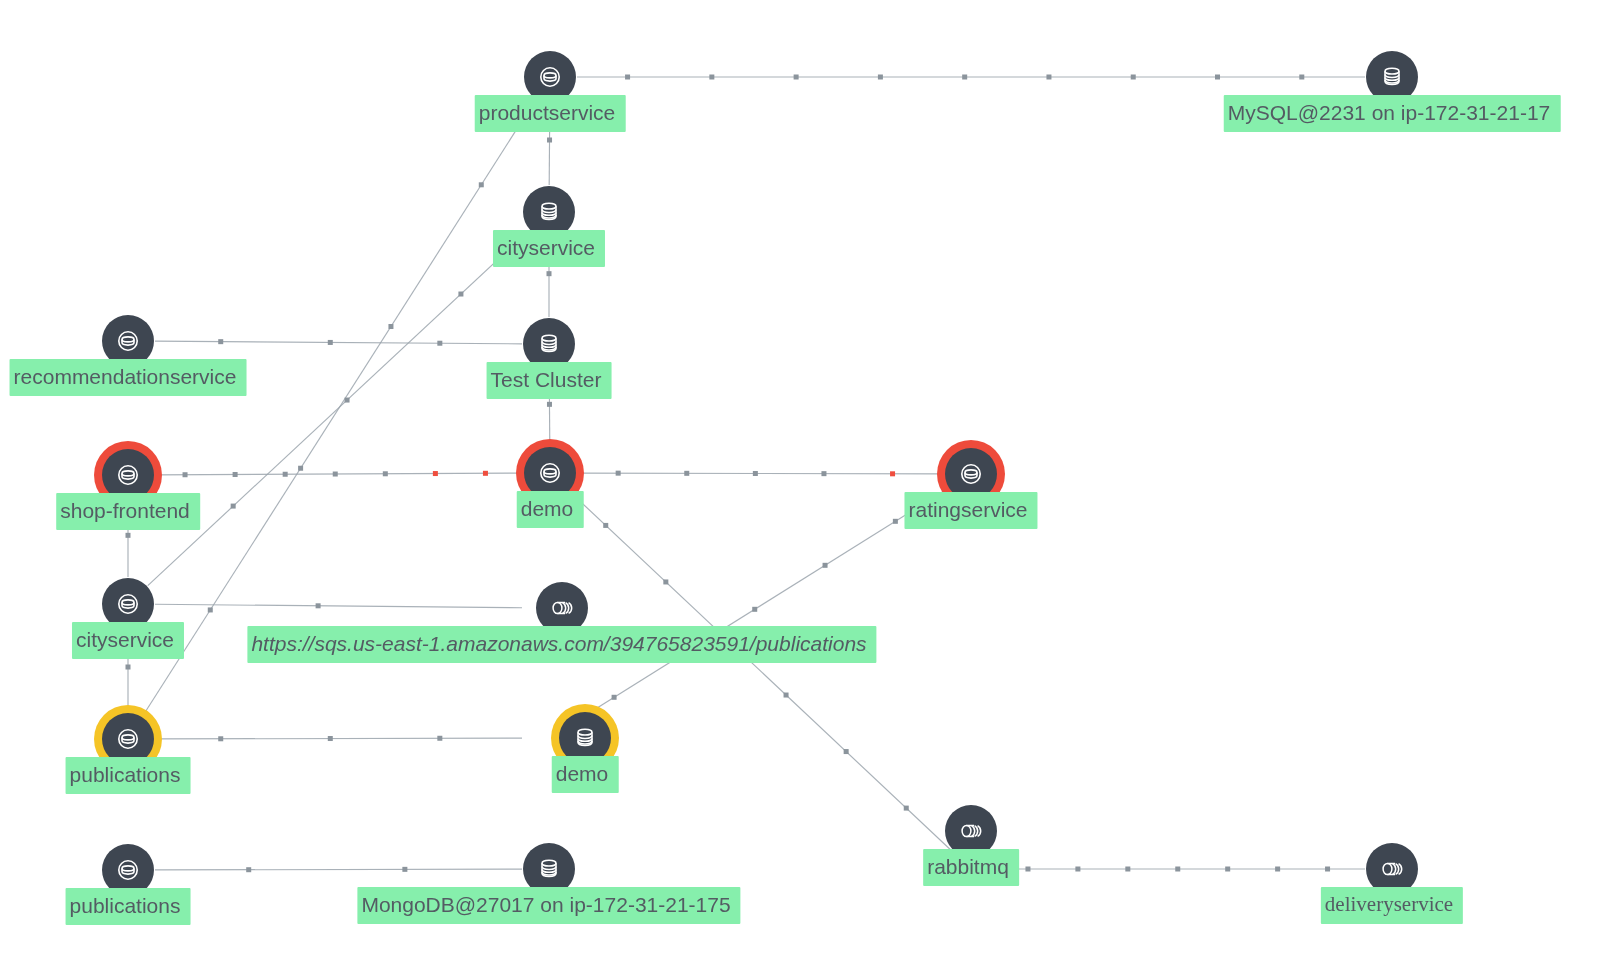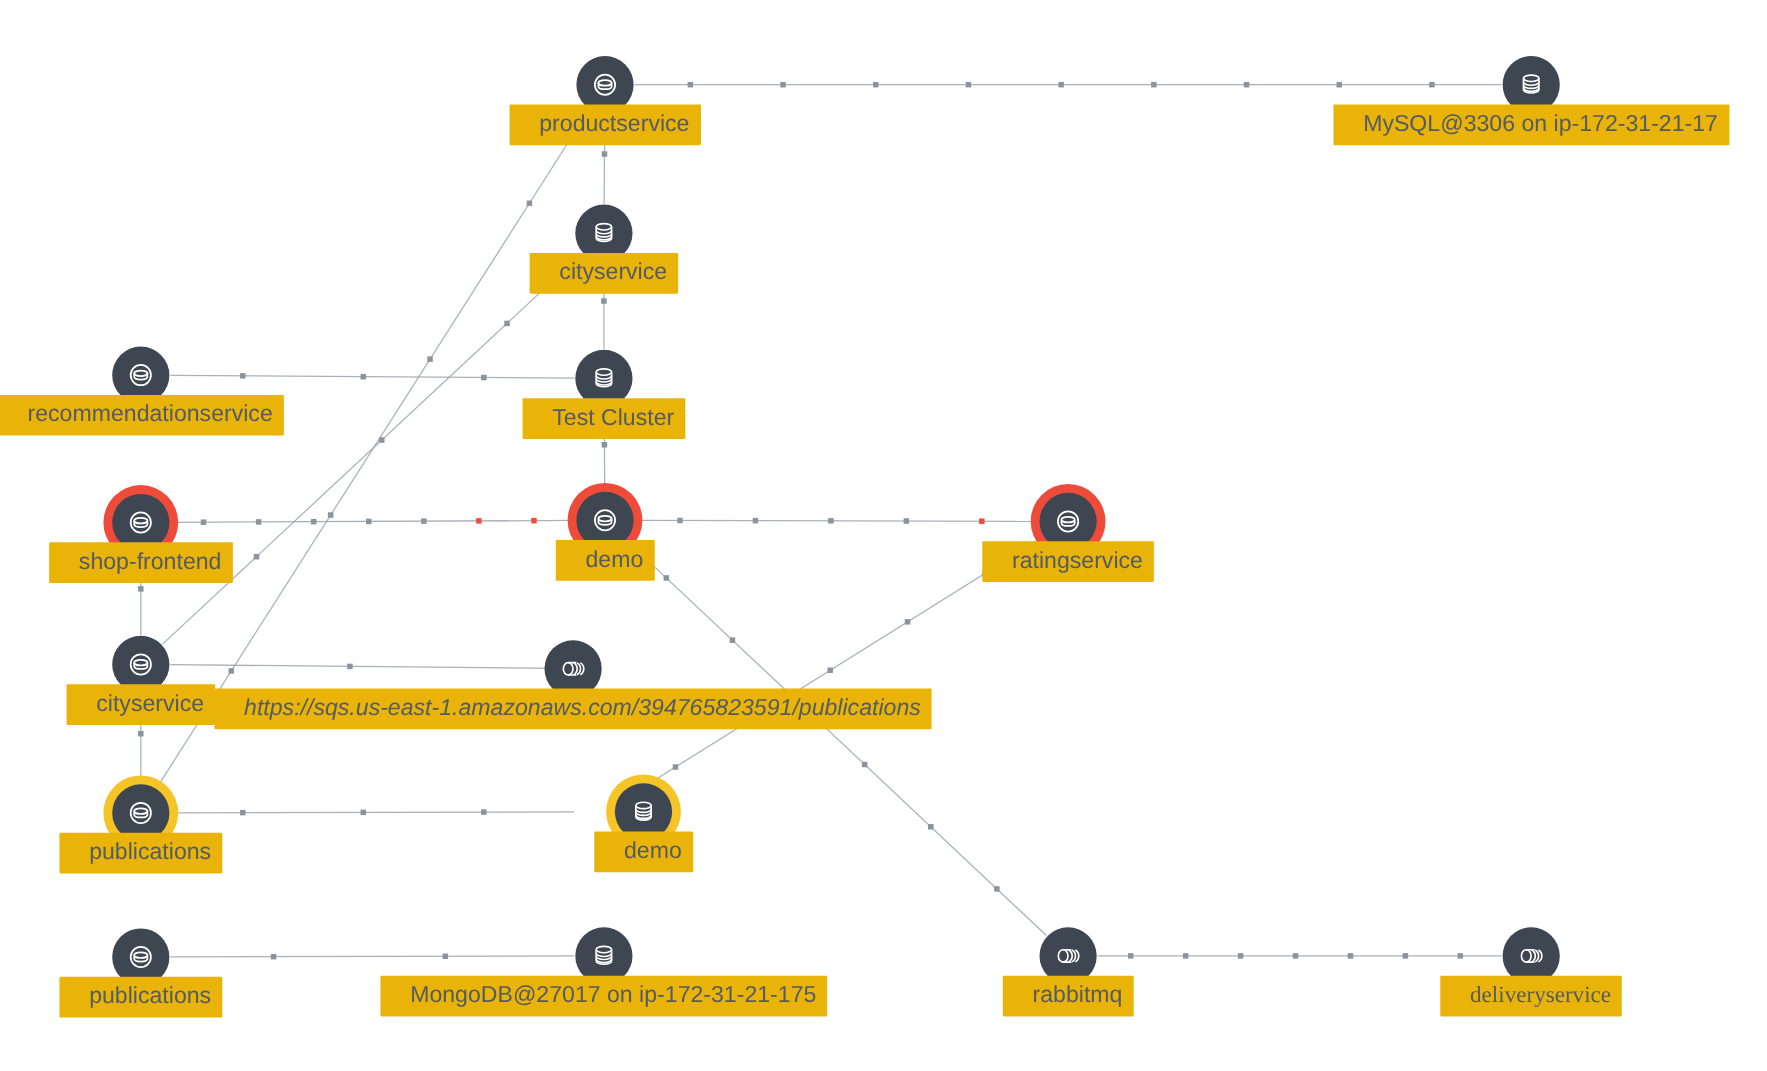--- a/index.html
+++ b/index.html
@@ -60,25 +60,25 @@
   .node.ring-yellow .node-circle {
     box-shadow: 0 0 0 8px #f5c426;
     background: #3e4651;
   }
   .node-icon svg { display: block; }
   .node-label {
     position: absolute;
     top: 44px;
     left: 50%;
     transform: translateX(-50%);
-    background: #eab308;
+    background: #86efac;
     color: #545b63;
     font-size: 21px;
     line-height: 1;
-    padding: 7px 10px 9px 27px;
+    padding: 7px 10px 9px 4px;
     white-space: nowrap;
     border-radius: 1px;
   }
 </style>
 </head>
 <body>
 
 <div id="canvas">
 
   <svg id="edge-layer" viewBox="0 0 1606 974" width="1606" height="974">
@@ -183,21 +183,21 @@
               <g fill="none" stroke="#ffffff" stroke-width="1.5">
                 <ellipse cx="13" cy="7.2" rx="7" ry="2.9"></ellipse>
                 <path d="M6 7.2 V17.6 C6 19.2 9.1 20.5 13 20.5 C16.9 20.5 20 19.2 20 17.6 V7.2"></path>
                 <path d="M6 10.6 C6 12.2 9.1 13.5 13 13.5 C16.9 13.5 20 12.2 20 10.6"></path>
                 <path d="M6 13.4 C6 15 9.1 16.3 13 16.3 C16.9 16.3 20 15 20 13.4"></path>
                 <path d="M6 16.1 C6 17.7 9.1 19 13 19 C16.9 19 20 17.7 20 16.1"></path>
               </g>
             </svg>
           </span>
         </div>
-        <div class="node-label">MySQL@3306 on ip-172-31-21-17</div>
+        <div class="node-label">MySQL@2231 on ip-172-31-21-17</div>
       </div>
       <div class="node" style="left: 549px; top: 212px;">
         <div class="node-circle">
           <span class="node-icon">
             <svg width="26" height="26" viewBox="0 0 26 26">
               <g fill="none" stroke="#ffffff" stroke-width="1.5">
                 <ellipse cx="13" cy="7.2" rx="7" ry="2.9"></ellipse>
                 <path d="M6 7.2 V17.6 C6 19.2 9.1 20.5 13 20.5 C16.9 20.5 20 19.2 20 17.6 V7.2"></path>
                 <path d="M6 10.6 C6 12.2 9.1 13.5 13 13.5 C16.9 13.5 20 12.2 20 10.6"></path>
                 <path d="M6 13.4 C6 15 9.1 16.3 13 16.3 C16.9 16.3 20 15 20 13.4"></path>
@@ -287,21 +287,21 @@
               <g fill="none" stroke="#ffffff" stroke-width="1.6">
                 <circle cx="13" cy="13" r="9.2"></circle>
                 <ellipse cx="13" cy="11.4" rx="6" ry="2.5"></ellipse>
                 <path d="M7 11.4 V14.6 C7 16 9.7 17.1 13 17.1 C16.3 17.1 19 16 19 14.6 V11.4"></path>
               </g>
             </svg>
           </span>
         </div>
         <div class="node-label">cityservice</div>
       </div>
-      <div class="node" style="left: 521px; top: 608px; font-style: italic;">
+      <div class="node" style="left: 562px; top: 608px; font-style: italic;">
         <div class="node-circle">
           <span class="node-icon">
             <svg width="28" height="26" viewBox="0 0 28 26">
               <g fill="none" stroke="#ffffff" stroke-width="1.5">
                 <ellipse cx="9.5" cy="13" rx="4.4" ry="5.6"></ellipse>
                 <path d="M9.5 7.4 H17 M9.5 18.6 H17"></path>
                 <path d="M14.6 7.6 C16.6 8.8 17.7 10.8 17.7 13 C17.7 15.2 16.6 17.2 14.6 18.4"></path>
                 <path d="M17.6 7.6 C19.6 8.8 20.7 10.8 20.7 13 C20.7 15.2 19.6 17.2 17.6 18.4"></path>
                 <path d="M20.6 7.6 C22.6 8.8 23.7 10.8 23.7 13 C23.7 15.2 22.6 17.2 20.6 18.4"></path>
               </g>
@@ -363,21 +363,21 @@
                 <path d="M6 7.2 V17.6 C6 19.2 9.1 20.5 13 20.5 C16.9 20.5 20 19.2 20 17.6 V7.2"></path>
                 <path d="M6 10.6 C6 12.2 9.1 13.5 13 13.5 C16.9 13.5 20 12.2 20 10.6"></path>
                 <path d="M6 13.4 C6 15 9.1 16.3 13 16.3 C16.9 16.3 20 15 20 13.4"></path>
                 <path d="M6 16.1 C6 17.7 9.1 19 13 19 C16.9 19 20 17.7 20 16.1"></path>
               </g>
             </svg>
           </span>
         </div>
         <div class="node-label">MongoDB@27017 on ip-172-31-21-175</div>
       </div>
-      <div class="node" style="left: 971px; top: 869px;">
+      <div class="node" style="left: 971px; top: 831px;">
         <div class="node-circle">
           <span class="node-icon">
             <svg width="28" height="26" viewBox="0 0 28 26">
               <g fill="none" stroke="#ffffff" stroke-width="1.5">
                 <ellipse cx="9.5" cy="13" rx="4.4" ry="5.6"></ellipse>
                 <path d="M9.5 7.4 H17 M9.5 18.6 H17"></path>
                 <path d="M14.6 7.6 C16.6 8.8 17.7 10.8 17.7 13 C17.7 15.2 16.6 17.2 14.6 18.4"></path>
                 <path d="M17.6 7.6 C19.6 8.8 20.7 10.8 20.7 13 C20.7 15.2 19.6 17.2 17.6 18.4"></path>
                 <path d="M20.6 7.6 C22.6 8.8 23.7 10.8 23.7 13 C23.7 15.2 22.6 17.2 20.6 18.4"></path>
               </g>

